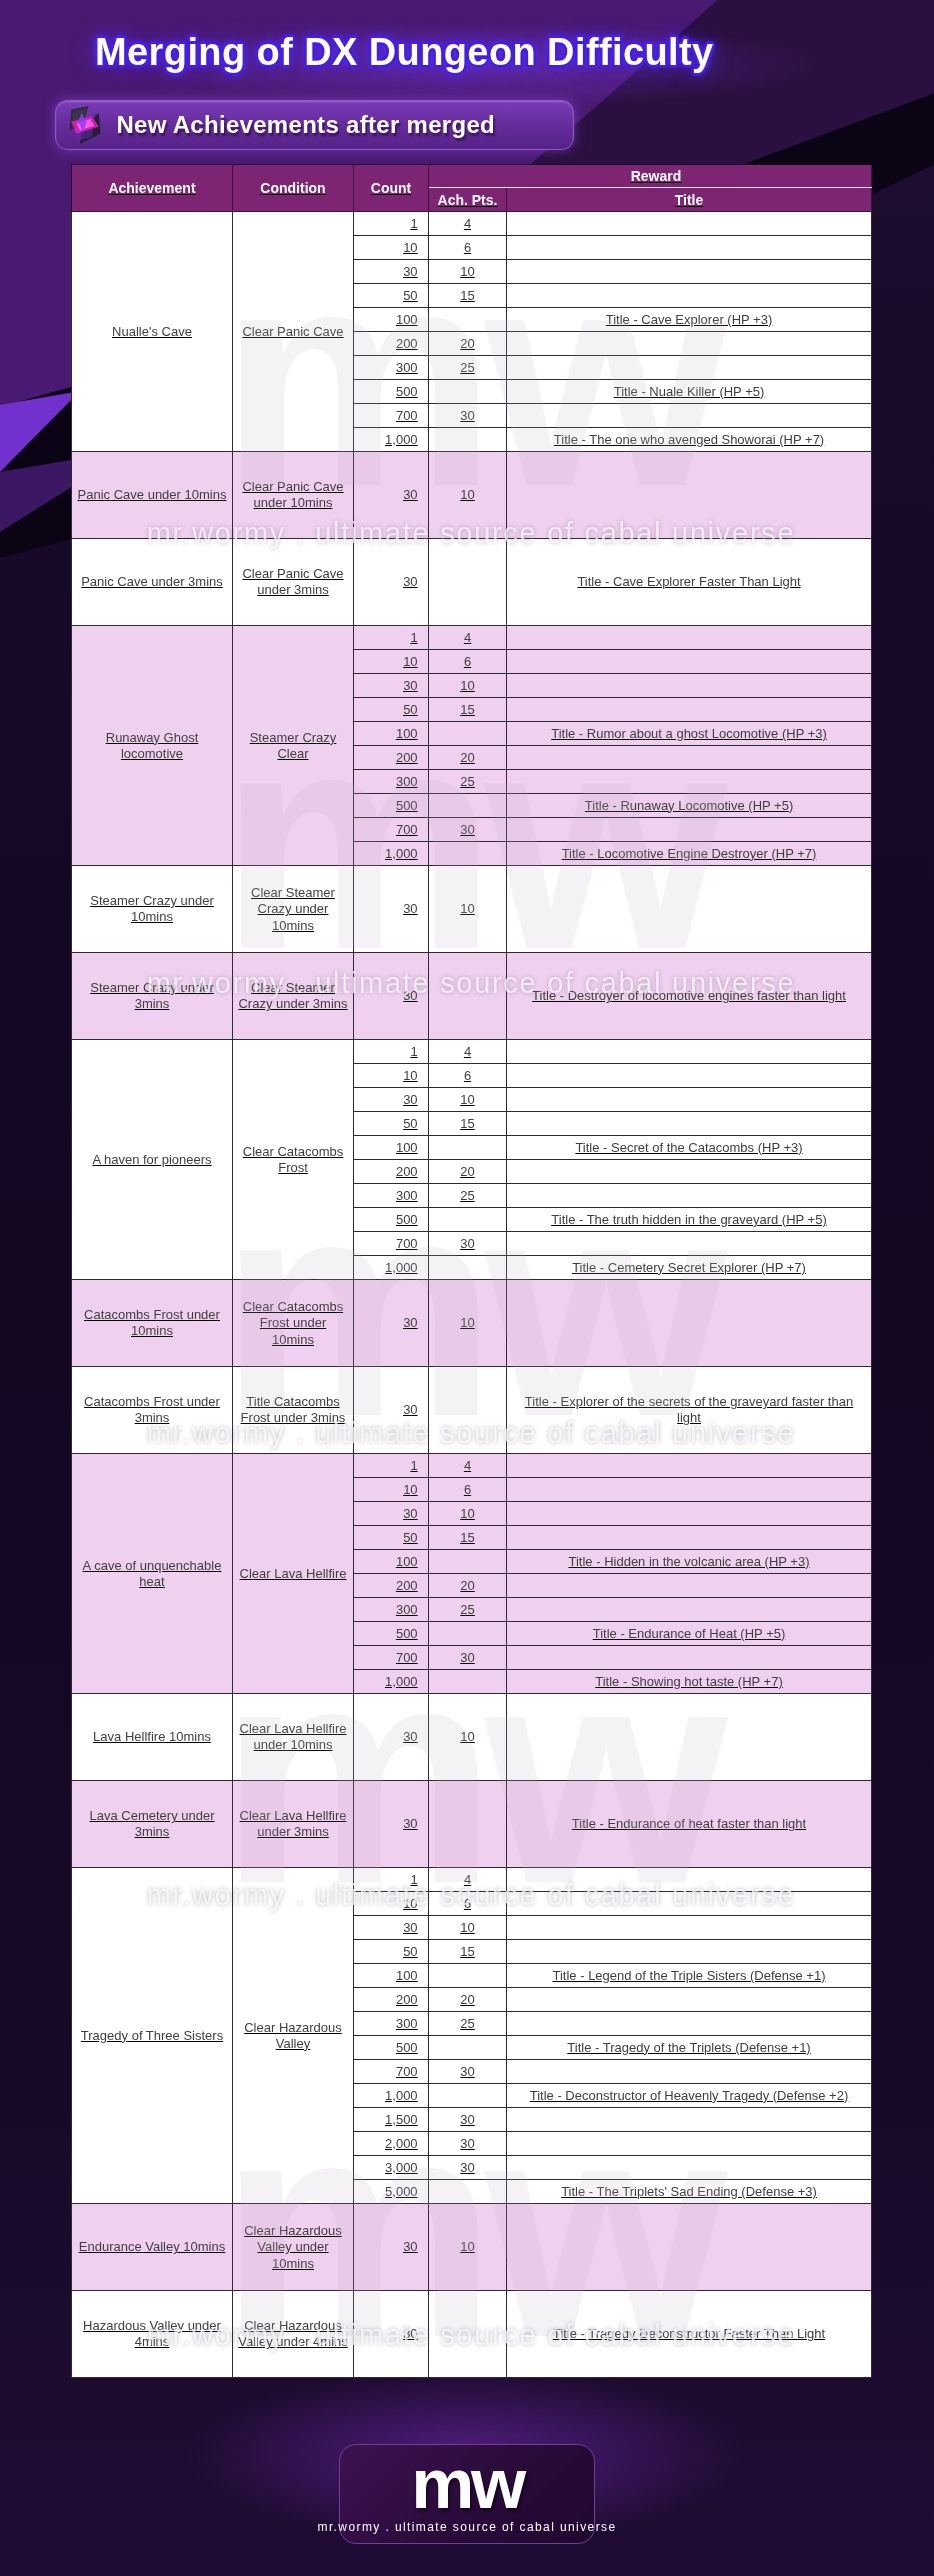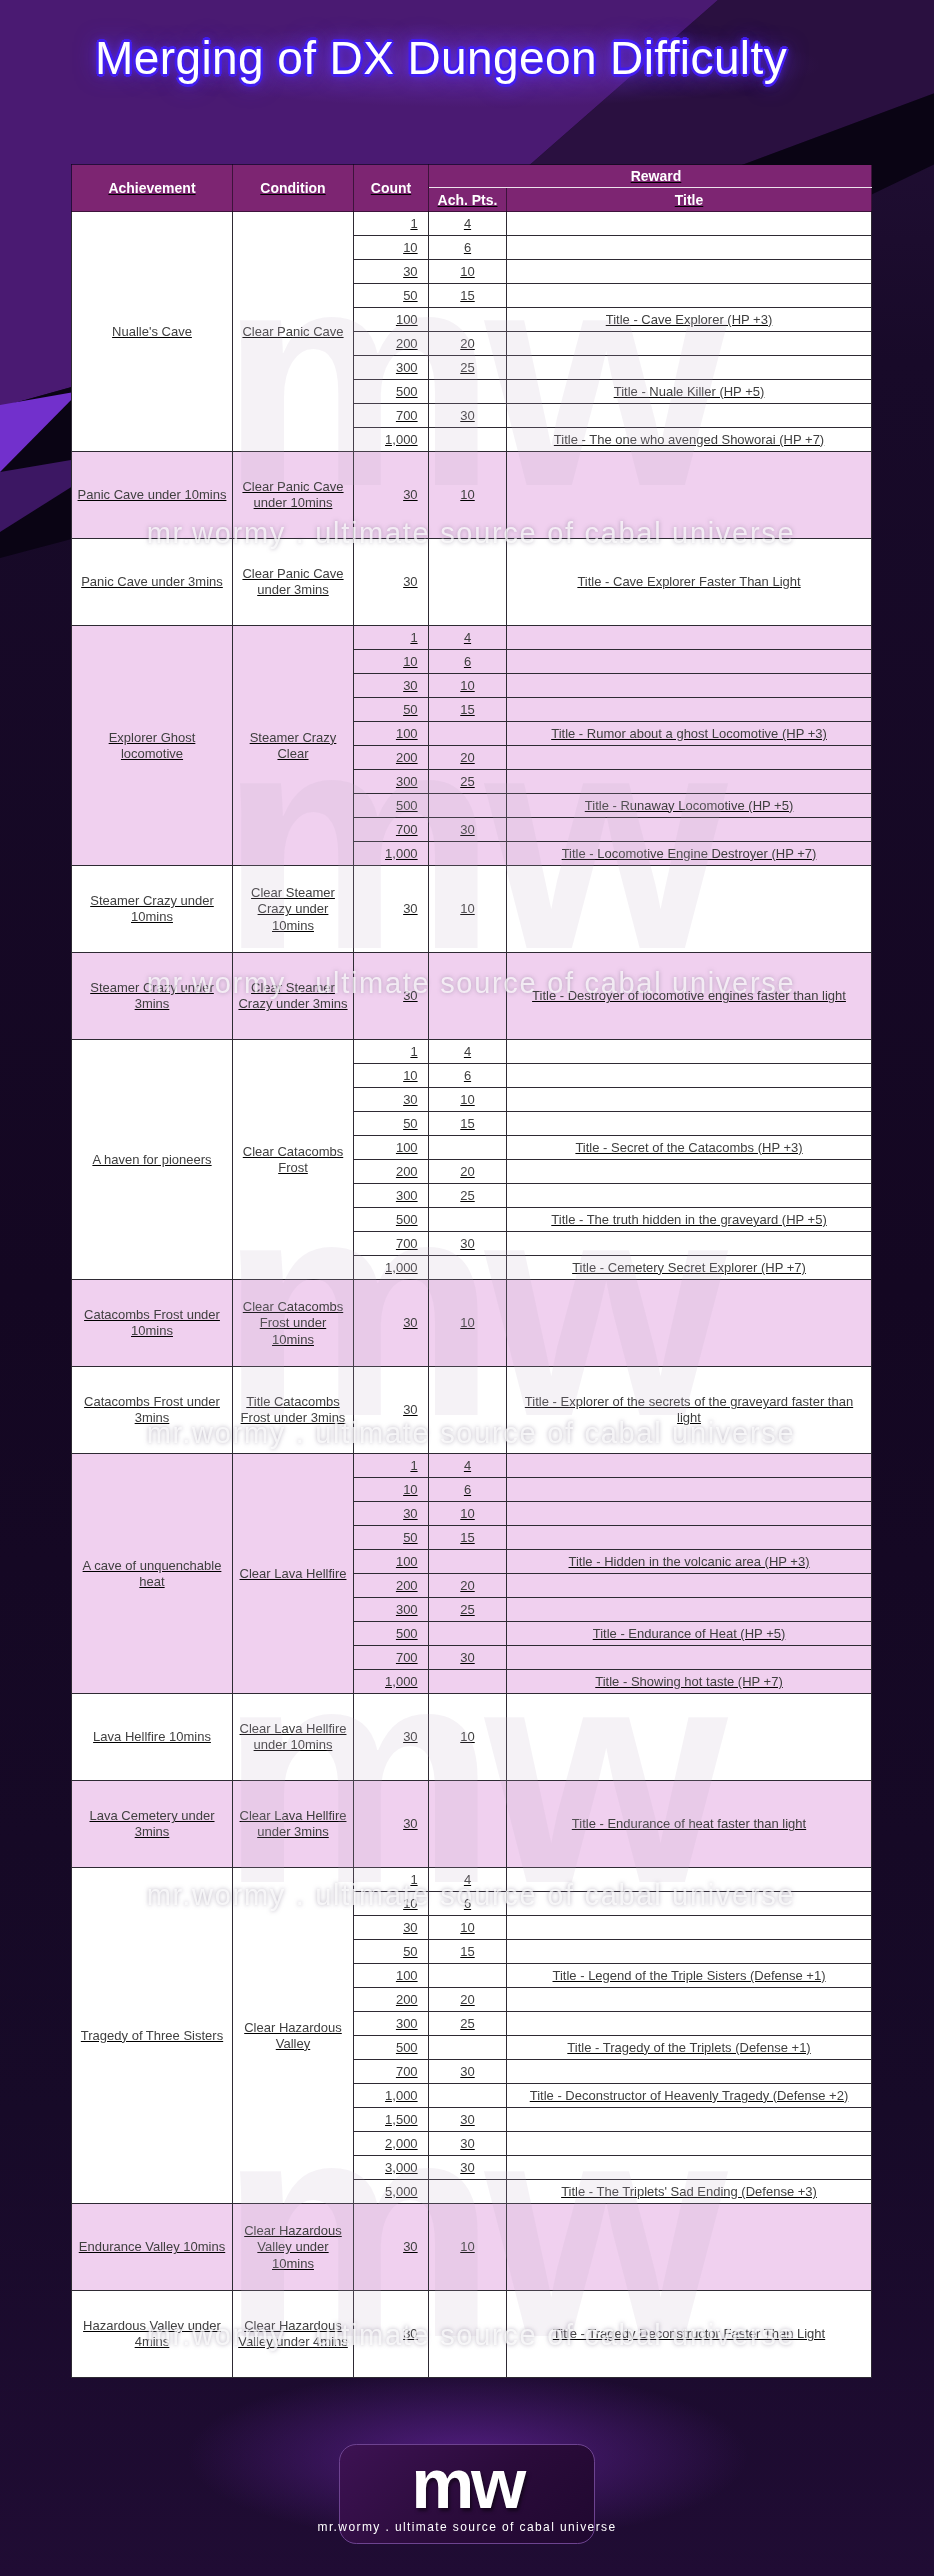--- a/index.html
+++ b/index.html
@@ -15,21 +15,21 @@
   .bgC { background:#0a0414; clip-path:polygon(0 407px,372px 303px,935px 93px,935px 164px,260px 489px,0 558px); }
   .bgD { background:#7230cc; clip-path:polygon(0 405px,80px 391px,0 472px); }
   .bgE { background:#3c1763; clip-path:polygon(0 472px,130px 450px,0 532px); }
   .title-glow { position:absolute; left:26px; top:8.7px; width:909px; height:112px;
     background:radial-gradient(closest-side, rgba(120,60,220,0.45), rgba(120,60,220,0) 75%); }
   .bottom-glow { position:absolute; left:78px; top:2336px; width:779px; height:240px;
     background:radial-gradient(closest-side, rgba(123,44,191,0.55), rgba(123,44,191,0) 72%); }
 
   
   .page-title { position:absolute; left:55px; top:31px; z-index:2;
-    font-size:46px; font-weight:400; letter-spacing:0.4px; color:#ffffff;
+    font-size:38px; font-weight:700; letter-spacing:0.4px; color:#ffffff;
     text-shadow: 1.7px 1.7px 0 #421df0, -1.7px -1.7px 0 #421df0, 1.7px -1.7px 0 #421df0, -1.7px 1.7px 0 #421df0,
                  0 2.6px 0 #421df0, 0 -2.6px 0 #421df0, 2.6px 0 0 #421df0, -2.6px 0 0 #421df0,
                  0 0 8.7px #5a2dff, 0 0 22.5px rgba(90,45,255,.9); padding-left: 40px; }
   .banner { position:absolute; left:55px; top:100px; width:519px; height:50px; z-index:2;
     border-radius:12px; border:1.7px solid #8e55cc;
     background:linear-gradient(180deg,#7a3cb8 0%,#632a99 55%,#572387 100%);
     box-shadow:0 0 12px rgba(150,80,230,.55), inset 0 0.9px 1.7px rgba(255,255,255,.25);
     display:flex; align-items:center; }
   .banner-icon { width:38px; height:42px; margin-left:10.4px; flex:0 0 auto; }
   .banner-label { margin-left:12px; font-size:24px; font-weight:800; color:#ffffff;
@@ -81,20 +81,32 @@
     <div class="bg-shape bgA"></div>
     <div class="bg-shape bgB"></div>
     <div class="bg-shape bgC"></div>
     <div class="bg-shape bgD"></div>
     <div class="bg-shape bgE"></div>
     <div class="title-glow"></div>
     <div class="bottom-glow"></div>
   </div>
 
   <div class="page-title">Merging of DX Dungeon Difficulty</div>
+  <div class="banner">
+    <svg class="banner-icon" viewBox="0 0 44 48">
+      <polygon points="6,6 26,2 20,24 4,30" fill="#2e2c38"></polygon>
+      <polygon points="20,24 38,10 40,34 16,46" fill="#232030"></polygon>
+      <polygon points="8,8 24,5 19,22 7,26" fill="#3a3546"></polygon>
+      <polygon points="10,26 34,12 30,38 14,42" fill="#5a2bb0" opacity="0.55"></polygon>
+      <polygon points="6,20 30,14 38,26 12,34" fill="#e020c0" opacity="0.85"></polygon>
+      <polygon points="12,22 28,17 33,25 16,30" fill="#ff5ae0"></polygon>
+      <polygon points="18,10 24,20 20,32 14,20" fill="#8a3dff" opacity="0.8"></polygon>
+    </svg>
+    <span class="banner-label">New Achievements after merged</span>
+  </div>
 
   <div class="table-wrap">
     <table>
       <colgroup>
         <col style="width:161px">
           <col style="width:121px">
           <col style="width:75px">
         <col style="width:78px">
           <col style="width:365px">
       </colgroup>
@@ -171,21 +183,21 @@
             <td class="title"></td>
           </tr>
           <tr class="white sec-top tall">
             <td class="achv" rowspan="1">Panic Cave under 3mins</td>
             <td class="cond" rowspan="1">Clear Panic Cave under 3mins</td>
             <td class="count">30</td>
             <td class="pts"></td>
             <td class="title">Title - Cave Explorer Faster Than Light</td>
           </tr>
           <tr class="pink sec-top">
-            <td class="achv" rowspan="10">Explorer Ghost locomotive</td>
+            <td class="achv" rowspan="10">Runaway Ghost locomotive</td>
             <td class="cond" rowspan="10">Steamer Crazy Clear</td>
             <td class="count">1</td>
             <td class="pts">4</td>
             <td class="title"></td>
           </tr>
           <tr class="pink">
             <td class="count">10</td>
             <td class="pts">6</td>
             <td class="title"></td>
           </tr>

